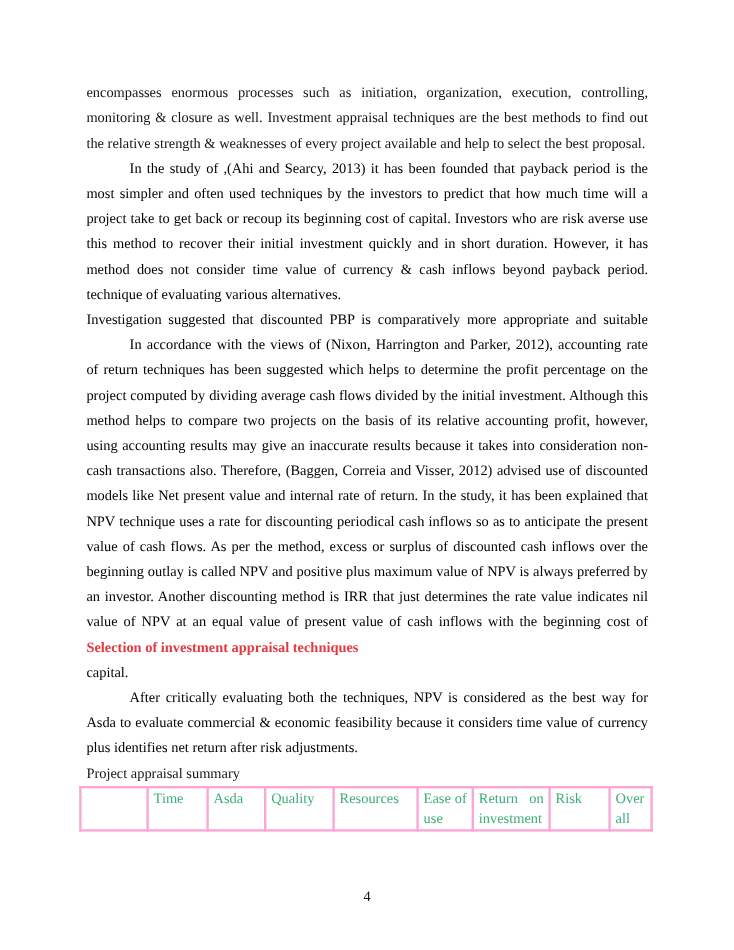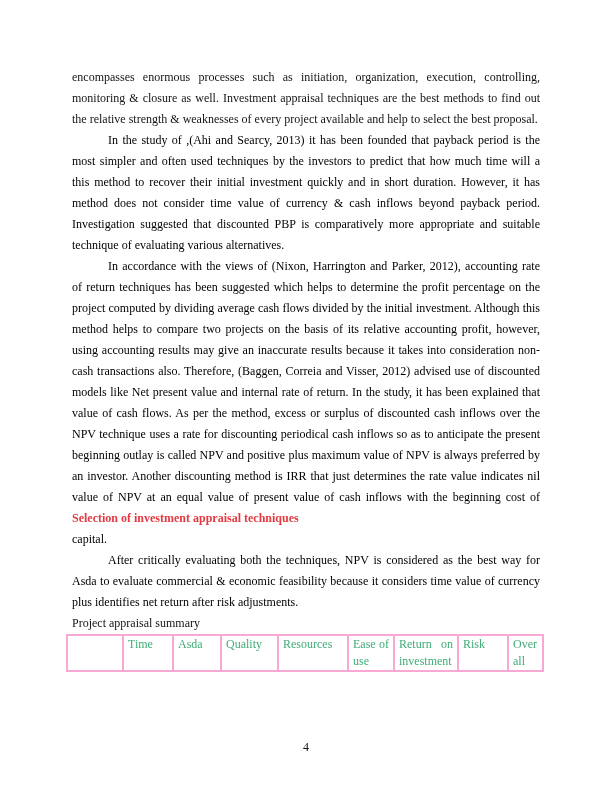--- a/index.html
+++ b/index.html
@@ -65,34 +65,35 @@
 
 <div class="page">
   <div class="content">
 
     <div class="ln black">encompasses enormous processes such as initiation, organization, execution, controlling,</div>
     <div class="ln black">monitoring &amp; closure as well. Investment appraisal techniques are the best methods to find out</div>
     <div class="ln black last">the relative strength &amp; weaknesses of every project available and help to select the best proposal.</div>
 
     <div class="ln red indent">In the study of ,(Ahi and Searcy, 2013) it has been founded that payback period is the</div>
     <div class="ln red">most simpler and often used techniques by the investors to predict that how much time will a</div>
+    <div class="ln red">project take to get back or recoup its beginning cost of capital. Investors who are risk averse use</div>
     <div class="ln red">this method to recover their initial investment quickly and in short duration. However, it has</div>
     <div class="ln red">method does not consider time value of currency &amp; cash inflows beyond payback period.</div>
+    <div class="ln red last">technique of evaluating various alternatives.</div>
     <div class="ln red">Investigation suggested that discounted PBP is comparatively more appropriate and suitable</div>
-    <div class="ln red last">technique of evaluating various alternatives.</div>
 
     <div class="ln red indent">In accordance with the views of (Nixon, Harrington and Parker, 2012), accounting rate</div>
     <div class="ln red">of return techniques has been suggested which helps to determine the profit percentage on the</div>
     <div class="ln red">project computed by dividing average cash flows divided by the initial investment. Although this</div>
     <div class="ln red">method helps to compare two projects on the basis of its relative accounting profit, however,</div>
     <div class="ln red">using accounting results may give an inaccurate results because it takes into consideration non-</div>
     <div class="ln red">cash transactions also. Therefore, (Baggen, Correia and Visser, 2012) advised use of discounted</div>
     <div class="ln red">models like Net present value and internal rate of return. In the study, it has been explained that</div>
+    <div class="ln red">NPV technique uses a rate for discounting periodical cash inflows so as to anticipate the present</div>
     <div class="ln red">value of cash flows. As per the method, excess or surplus of discounted cash inflows over the</div>
-    <div class="ln red">NPV technique uses a rate for discounting periodical cash inflows so as to anticipate the present</div>
     <div class="ln red">beginning outlay is called NPV and positive plus maximum value of NPV is always preferred by</div>
     <div class="ln red">an investor. Another discounting method is IRR that just determines the rate value indicates nil</div>
     <div class="ln red">value of NPV at an equal value of present value of cash inflows with the beginning cost of</div>
     <div class="ln heading last">Selection of investment appraisal techniques</div>
 
     <div class="ln red last">capital.</div>
 
     <div class="ln red indent">After critically evaluating both the techniques, NPV is considered as the best way for</div>
     <div class="ln red">Asda to evaluate commercial &amp; economic feasibility because it considers time value of currency</div>
     <div class="ln red last">plus identifies net return after risk adjustments.</div>

